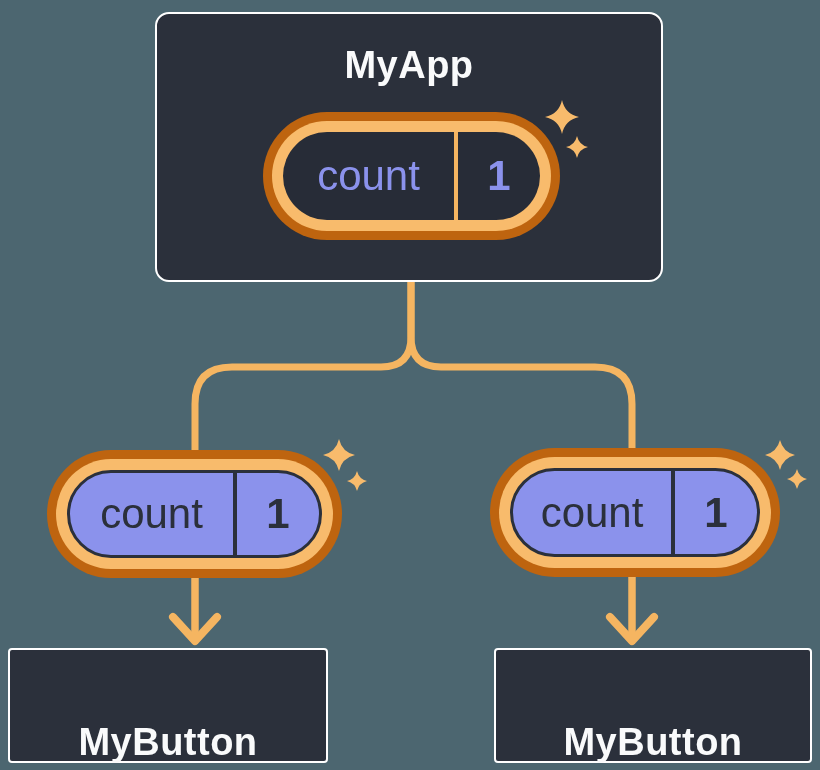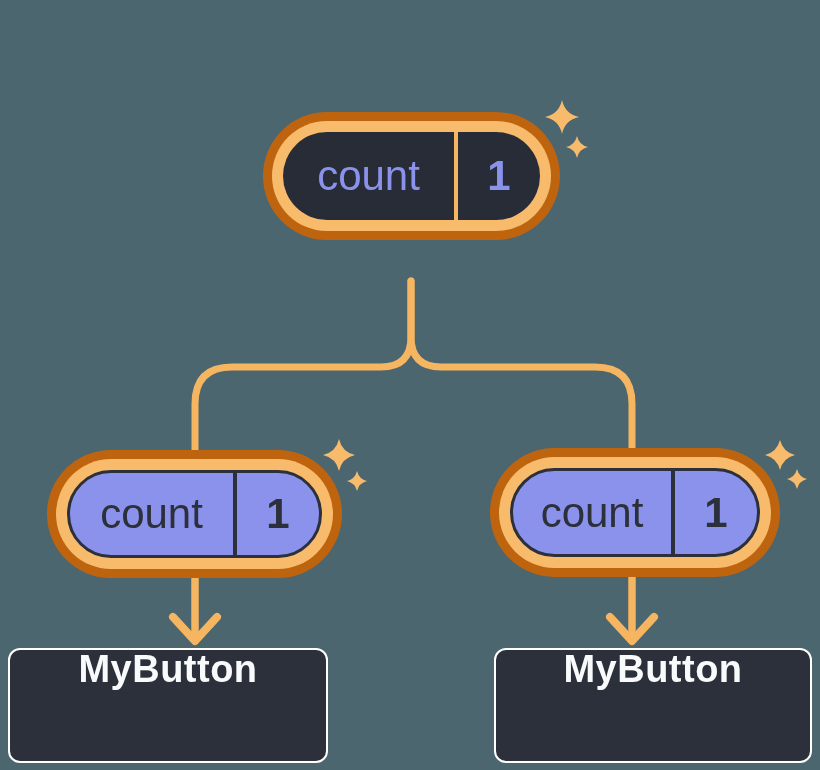--- a/index.html
+++ b/index.html
@@ -47,22 +47,22 @@
     letter-spacing:0.5px;
     line-height:1;
     white-space:nowrap;
   }
   #root-box .node-title{
     position:absolute;
     left:0;right:0;top:32px;
     text-align:center;
   }
   .child-box{
-    display:flex;align-items:flex-start;justify-content:center;
-    border-radius:12px;
+    display:flex;align-items:flex-end;justify-content:center;
+    border-radius:4px;
   }
 
   .pill{
     position:absolute;
     display:flex;
     background:var(--ring-outer);
     border-radius:999px;
     padding:9px;
     box-sizing:border-box;
     z-index:3;
@@ -102,20 +102,23 @@
     <g>
       <path class="arrow-shaft" d="M195 570 L195 634"></path>
       <path class="arrow-head" d="M173 617 L195 641 L217 617"></path>
     </g>
     <g>
       <path class="arrow-shaft" d="M632 570 L632 634"></path>
       <path class="arrow-head" d="M610 617 L632 641 L654 617"></path>
     </g>
   </svg>
 
+  <div id="root-box" class="node-box" style="left:155px;top:12px;width:508px;height:270px;">
+    <div class="node-title">MyApp</div>
+  </div>
 
   <div class="pill" style="left:263px;top:112px;width:297px;height:128px;">
     <div class="pill-mid">
       <div class="pill-core state">
         <div class="cell-label">count</div>
         <div class="pill-divider"></div>
         <div class="cell-value">1</div>
       </div>
     </div>
   </div>

